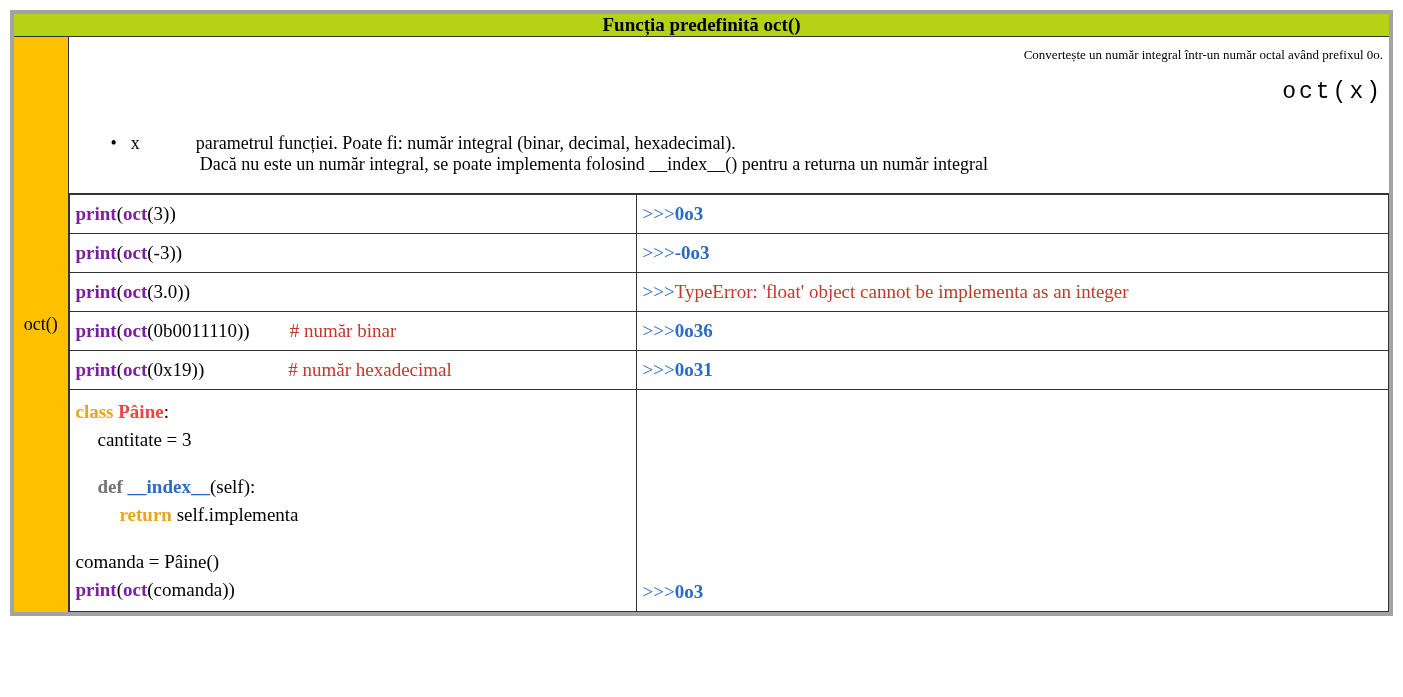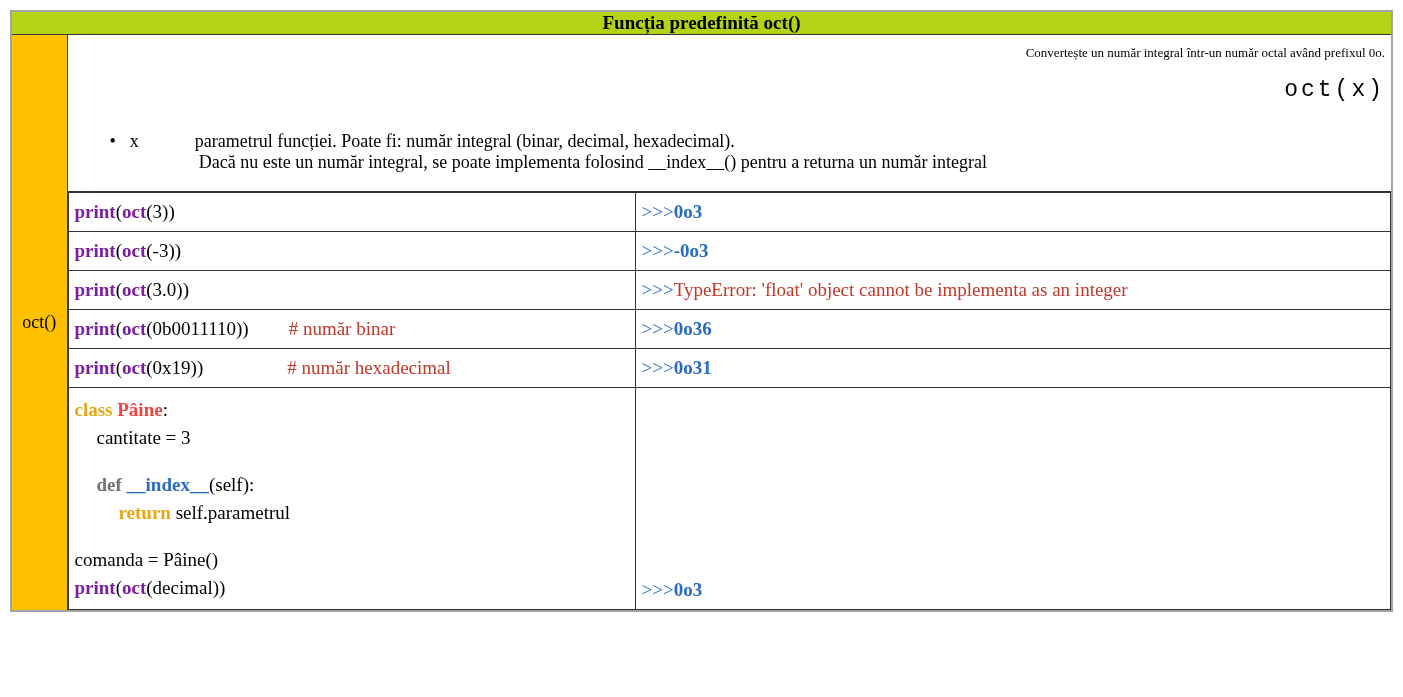--- a/index.html
+++ b/index.html
@@ -7,21 +7,21 @@
     margin: 0;
     padding: 10px;
     font-family: "Times New Roman", Times, serif;
     font-size: 18px;
     background: #fff;
     color: #000;
   }
   table.outer {
     border-collapse: collapse;
     width: 1383px;
-    border: 2px solid #a3a3a3;
+    border: 4px solid #a3a3a3;
   }
   table.outer > tbody > tr > th,
   table.outer > tbody > tr > td {
     border: 1px solid #333;
     padding: 0;
   }
   th.header {
     background: #b6d214;
     color: #000;
     font-weight: bold;
@@ -175,25 +175,25 @@
             <div class="code-block">
               <span class="kw-class">class</span>
               <span class="cls-name">Pâine</span><span>:</span><br>
               <span class="indent1">cantitate = 3</span>
               <div class="blank"></div>
               <span class="indent1">
                 <span class="kw-def">def</span>
                 <span class="method">__index__</span><span>(self):</span>
               </span>
               <span class="indent2">
-                <span class="kw-return">return</span><span> self.parametrul</span>
+                <span class="kw-return">return</span><span> self.implementa</span>
               </span>
               <div class="blank"></div>
               <span>comanda = Pâine()</span><br>
-              <span class="kw-print">print</span><span>(</span><span class="kw-func">oct</span><span>(</span><span>decimal</span><span>)</span><span>)</span>
+              <span class="kw-print">print</span><span>(</span><span class="kw-func">oct</span><span>(</span><span>comanda</span><span>)</span><span>)</span>
             </div>
           </td>
           <td style="vertical-align:bottom">
             <span class="prompt">&gt;&gt;&gt;</span><span class="result">0o3</span>
           </td>
         </tr>
       </tbody>
           </table>
 
     </td>

